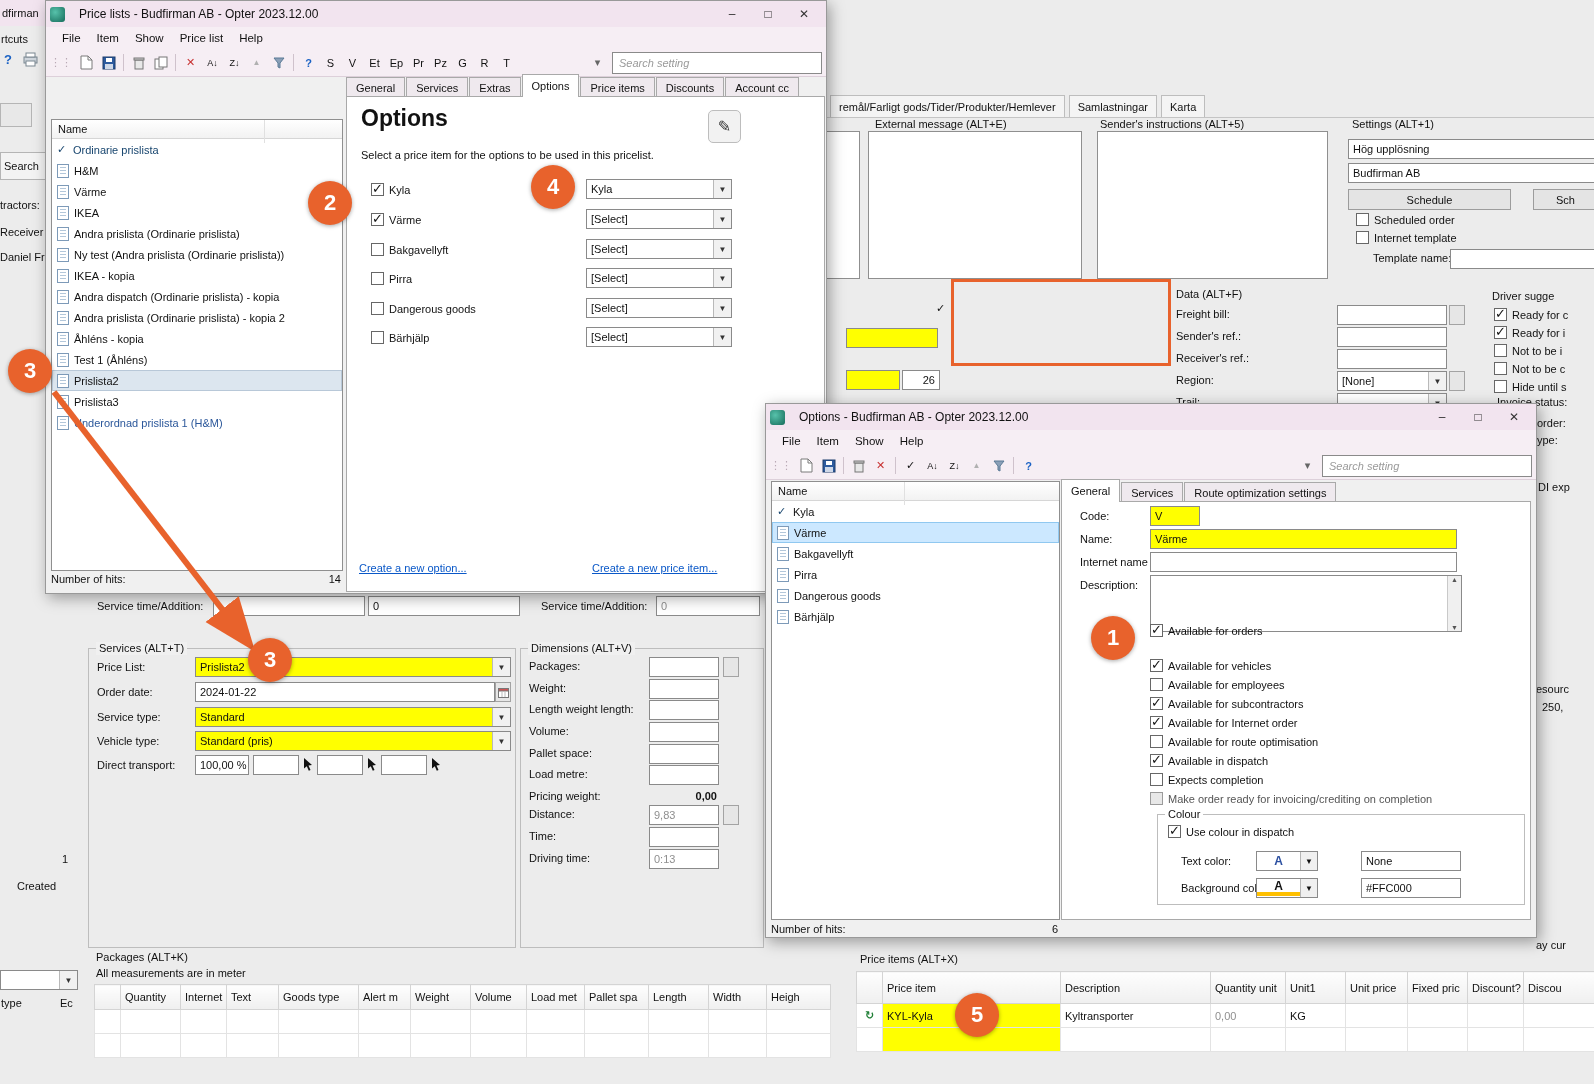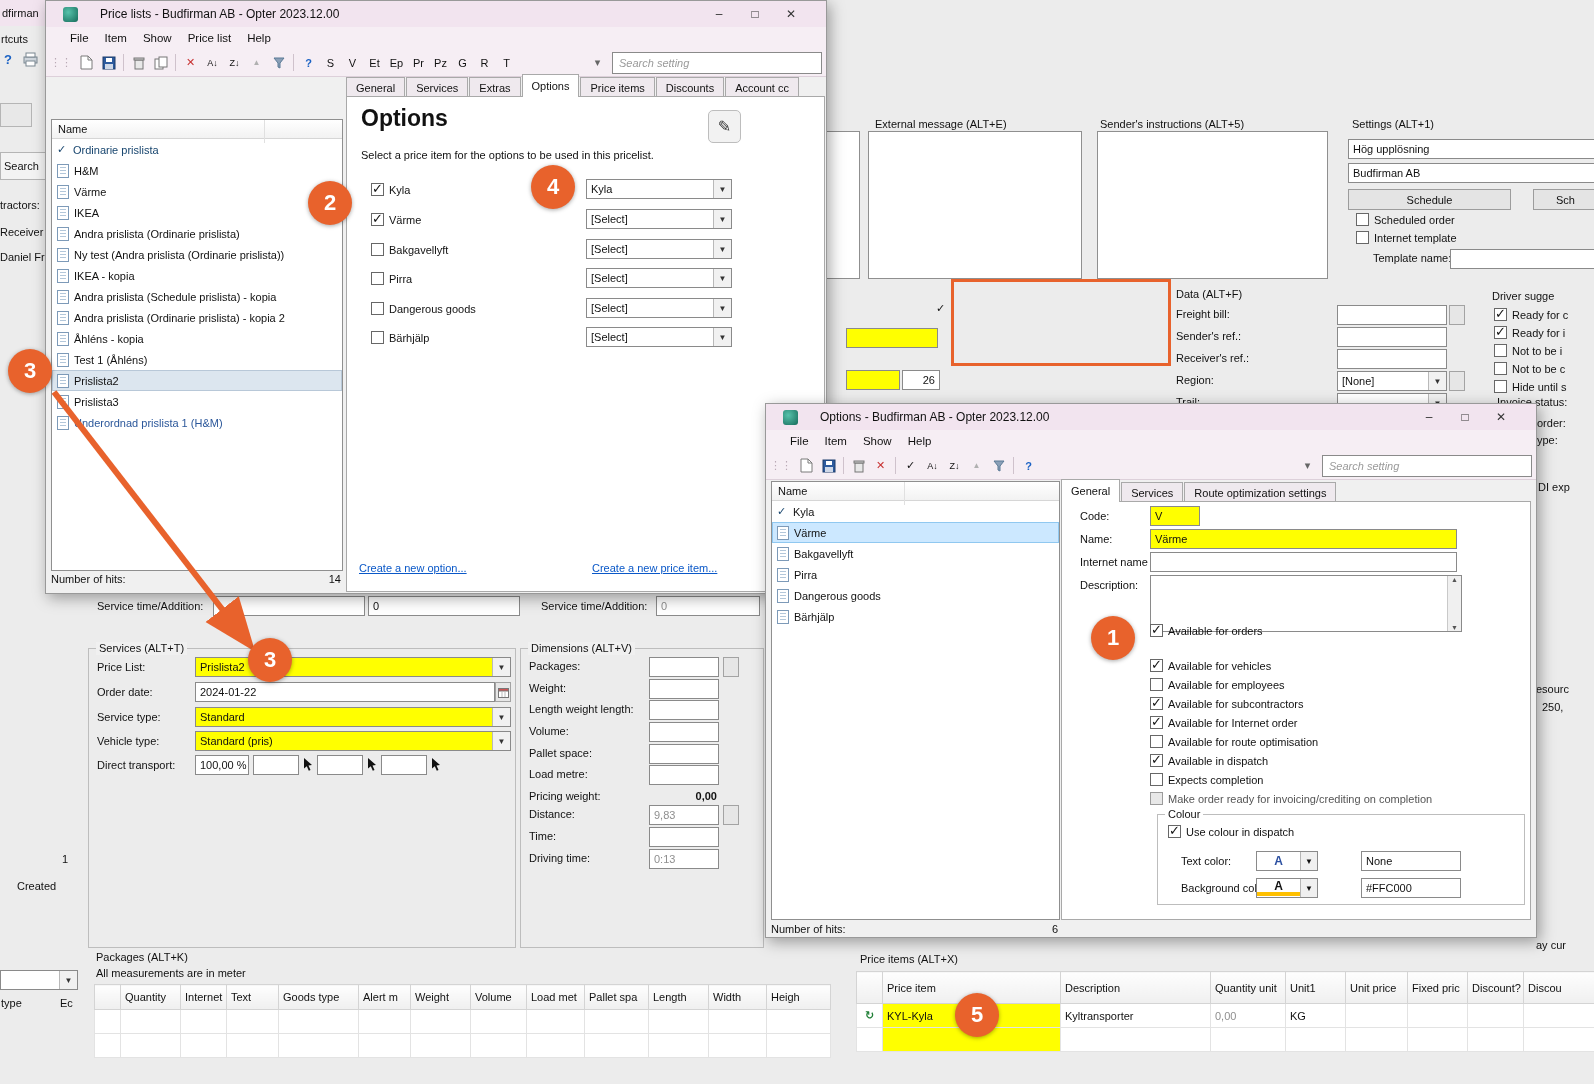--- a/index.html
+++ b/index.html
@@ -1,25 +1,25 @@
 <!DOCTYPE html>
 <html><head>
 <meta charset="utf-8">
 <style>
   html,body{margin:0;padding:0}
   #root{position:relative;width:1594px;height:1084px;background:#ececec;overflow:hidden;
         font-family:"Liberation Sans","DejaVu Sans",sans-serif;font-size:11px;color:#111}
   .abs{position:absolute}
   .lbl{position:absolute;font-size:11px;white-space:nowrap}
   .window{position:absolute;background:#f0f0f0;border:1px solid #999;box-shadow:3px 4px 14px rgba(0,0,0,.35);overflow:hidden}
-  .tbar{height:26px;background:#f2e4ef;display:flex;align-items:center;gap:22px;padding:0 17px;font-size:12px}
+  .tbar{height:26px;background:#f2e4ef;display:flex;align-items:center;gap:14px;padding:0 4px;font-size:12px}
   .tbar .ctrls{margin-left:auto;display:flex;height:100%}
   .wc{width:36px;display:flex;align-items:center;justify-content:center;color:#333;font-size:12px}
   .appicon{width:15px;height:15px;border-radius:3px;background:radial-gradient(circle at 35% 35%,#57c2ab,#156b5a);flex:none}
-  .menubar{height:22px;background:#f6eef4;display:flex;align-items:center;padding:0 16px}
+  .menubar{height:22px;background:#f6eef4;display:flex;align-items:center;padding:0 8px}
   .mitem{padding:2px 8px;font-size:11.5px}
   .toolbar{height:27px;background:#f6eef4;border-bottom:1px solid #ddd0da;display:flex;align-items:center;gap:3px;padding:0 4px}
   .grip{color:#b9a9b5;font-size:11px;margin-right:2px}
   .tbtn{min-width:19px;height:20px;display:flex;align-items:center;justify-content:center;font-size:11px}
   .sep{width:1px;height:17px;background:#cfc2cc;margin:0 2px}
   .srch{width:196px;height:20px;background:#fff;border:1px solid #8a8a8a;display:flex;align-items:center;padding:0 6px;color:#9a9a9a;font-style:italic;font-size:11px}
   .lv{position:absolute;background:#fff;border:1px solid #8f8f8f;overflow:hidden}
   .lvh{height:18px;display:flex;align-items:center;background:linear-gradient(#fff,#f2f2f2);border-bottom:1px solid #d6d6d6;font-size:11px}
   .lvh .c1{padding:5px 6px;border-right:1px solid #e0e0e0;height:100%;display:flex;align-items:center}
   .lvrow{height:21px;display:flex;align-items:center;gap:5px;padding:0 5px;white-space:nowrap;overflow:hidden;font-size:11px}
@@ -97,20 +97,25 @@
   <span class="lbl" style="left:60px;top:997px">Ec</span>
 
   <span class="lbl" style="left:1497px;top:396px">Invoice status:</span>
   <span class="lbl" style="left:1537px;top:417px">order:</span>
   <span class="lbl" style="left:1537px;top:434px">ype:</span>
   <span class="lbl" style="left:1538px;top:481px">DI exp</span>
   <span class="lbl" style="left:1536px;top:683px">esourc</span>
   <span class="lbl" style="left:1542px;top:701px">250,</span>
   <span class="lbl" style="left:1536px;top:939px">ay cur</span>
 
+  <div class="abs" style="left:826px;top:95px;width:768px;height:23px;border-bottom:1px solid #c4c4c4;display:flex;gap:4px;align-items:flex-end;padding-left:4px;box-sizing:border-box">
+    <div class="mtab">remål/Farligt gods/Tider/Produkter/Hemlever</div>
+    <div class="mtab">Samlastningar</div>
+    <div class="mtab">Karta</div>
+  </div>
 
   <div class="abs" style="left:800px;top:131px;width:58px;height:146px;background:#fff;border:1px solid #8f8f8f"></div>
   <span class="lbl" style="left:875px;top:118px">External message (ALT+E)</span>
   <div class="abs" style="left:868px;top:131px;width:212px;height:146px;background:#fff;border:1px solid #8f8f8f"></div>
   <span class="lbl" style="left:1100px;top:118px">Sender's instructions (ALT+5)</span>
   <div class="abs" style="left:1097px;top:131px;width:229px;height:146px;background:#fff;border:1px solid #8f8f8f"></div>
 
   <span class="lbl" style="left:1352px;top:118px">Settings (ALT+1)</span>
   <div class="tin" style="left:1348px;top:139px;width:250px">
       <span>Hög upplösning</span>
@@ -493,21 +498,21 @@
       <div class="lvrow">
           <span class="doc"></span>
           <span>Ny test (Andra prislista (Ordinarie prislista))</span>
         </div>
       <div class="lvrow">
           <span class="doc"></span>
           <span>IKEA - kopia</span>
         </div>
       <div class="lvrow">
           <span class="doc"></span>
-          <span>Andra prislista (Schedule prislista) - kopia</span>
+          <span>Andra dispatch (Ordinarie prislista) - kopia</span>
         </div>
       <div class="lvrow">
           <span class="doc"></span>
           <span>Andra prislista (Ordinarie prislista) - kopia 2</span>
         </div>
       <div class="lvrow">
           <span class="doc"></span>
           <span>Åhléns - kopia</span>
         </div>
       <div class="lvrow">

